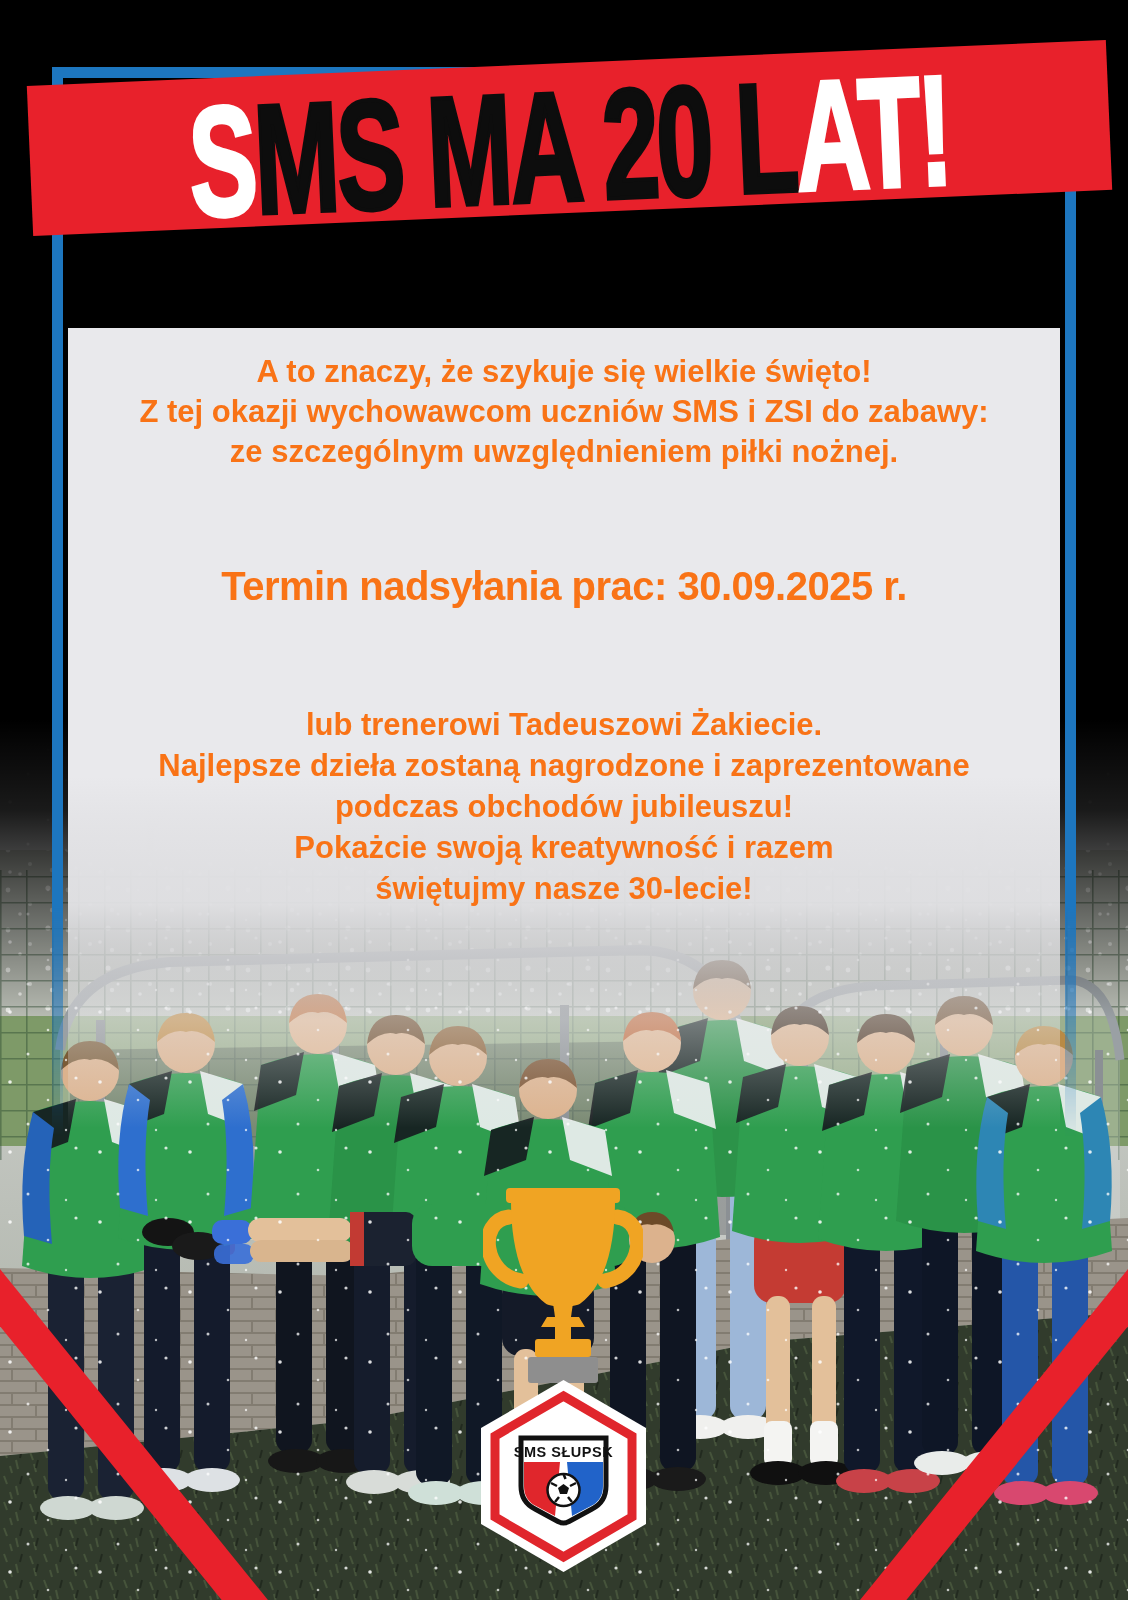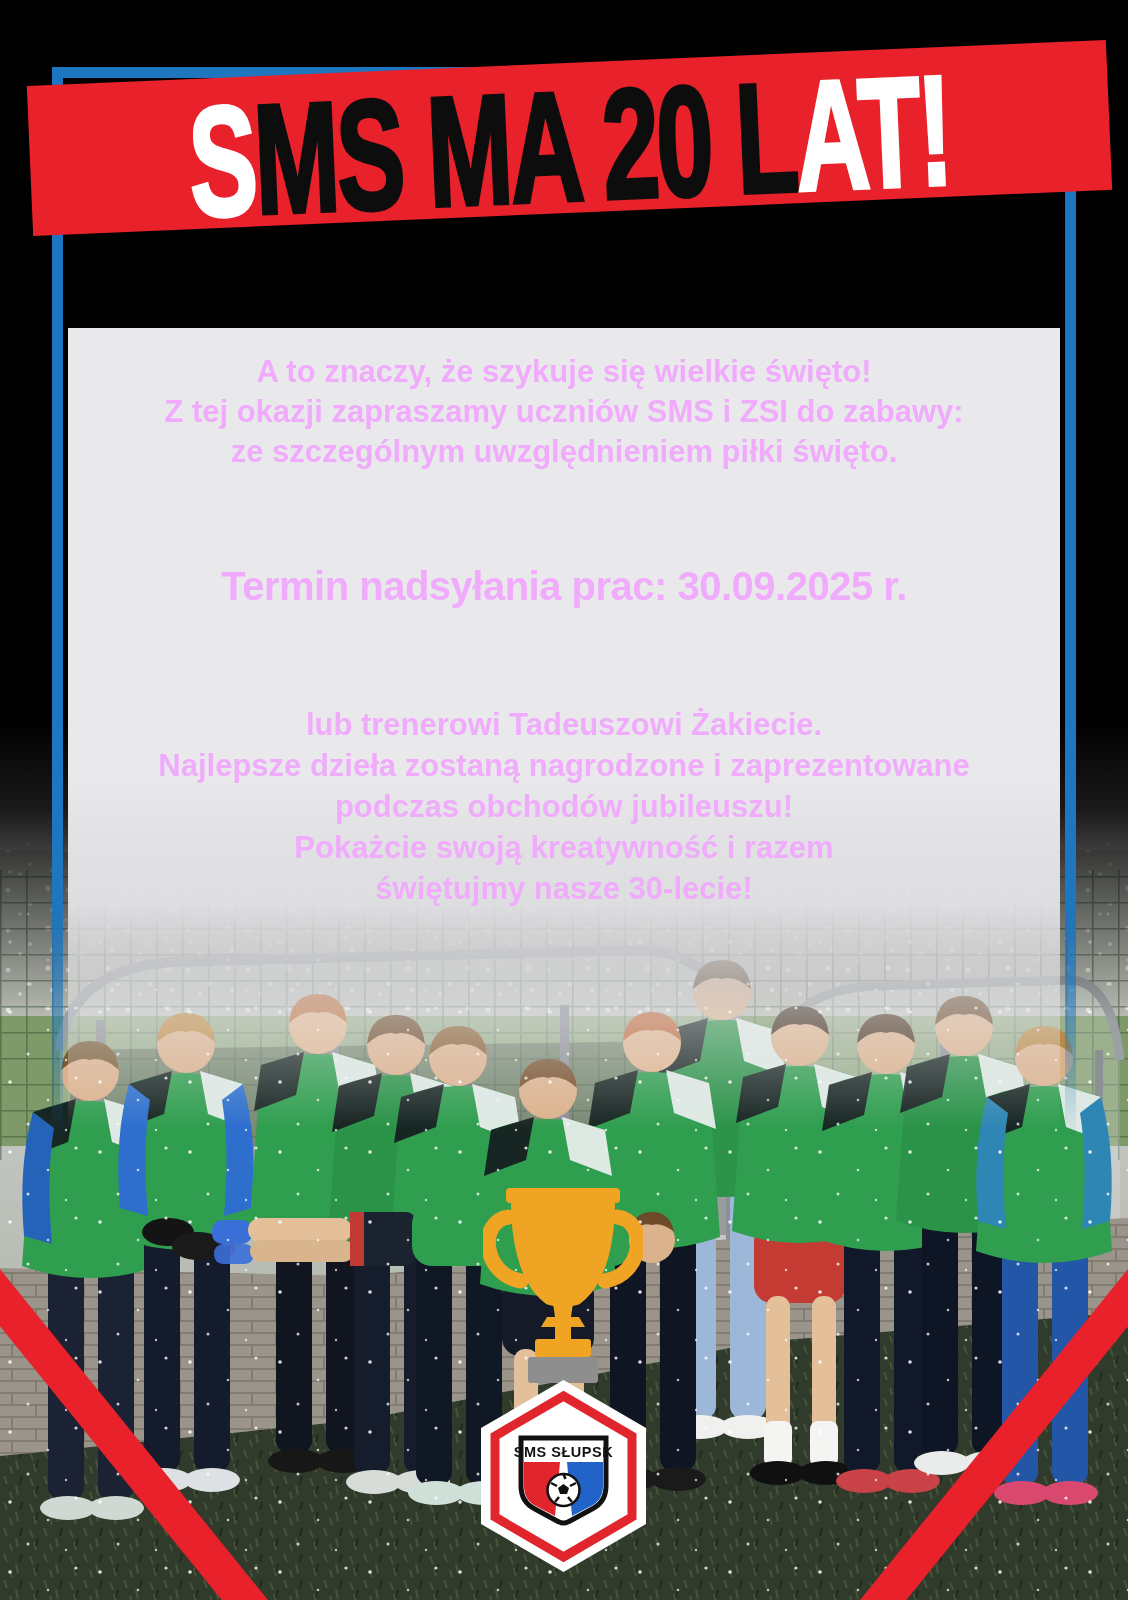--- a/index.html
+++ b/index.html
@@ -31,21 +31,21 @@
       background:#e8212b;transform:rotate(-2.45deg);transform-origin:0 50%;
       display:flex;align-items:center;justify-content:center;}
   .banner-text{font-weight:bold;font-size:150px;line-height:150px;
       letter-spacing:-4px;white-space:nowrap;transform:scale(.68,1.04) translateY(8px);
       -webkit-text-stroke:4px currentColor;}
   .banner-text .w{color:#ffffff;}
   .banner-text .b{color:#0d0d0d;}
 
   
   .txt{position:absolute;left:90px;width:948px;text-align:center;
-      color:#f0abfc;font-weight:bold;}
+      color:#f97316;font-weight:bold;}
   .intro{top:352px;font-size:31px;line-height:40px;}
   .deadline{top:560px;font-size:40px;line-height:52px;letter-spacing:-.5px;}
   .details{top:704px;font-size:31px;line-height:41px;}
 
   
   .ribbon{position:absolute;width:580px;height:36px;background:#e8212b;}
   .ribbon.left{left:-60px;top:1195px;transform:rotate(51deg);transform-origin:0 0;}
   .ribbon.right{right:-60px;top:1195px;transform:rotate(-51deg);transform-origin:100% 0;}
 
   
@@ -296,22 +296,22 @@
   <div class="photo-dark"></div>
   <div class="panel"></div>
   <div class="frame"></div>
 
   <div class="banner">
     <div class="banner-text"><span class="w">S</span><span class="b">MS MA 20 L</span><span class="w">AT!</span></div>
   </div>
 
   <div class="txt intro">
     <div>A to znaczy, że szykuje się wielkie święto!</div>
-    <div>Z tej okazji zapraszamy uczniów SMS i ZSI do zabawy:</div>
-    <div>ze szczególnym uwzględnieniem piłki święto.</div>
+    <div>Z tej okazji wychowawcom uczniów SMS i ZSI do zabawy:</div>
+    <div>ze szczególnym uwzględnieniem piłki nożnej.</div>
   </div>
 
   <div class="txt deadline">Termin nadsyłania prac: 30.09.2025 r.</div>
 
   <div class="txt details">
     <div>lub trenerowi Tadeuszowi Żakiecie.</div>
     <div>Najlepsze dzieła zostaną nagrodzone i zaprezentowane</div>
     <div>podczas obchodów jubileuszu!</div>
     <div>Pokażcie swoją kreatywność i razem</div>
     <div>świętujmy nasze 30-lecie!</div>

